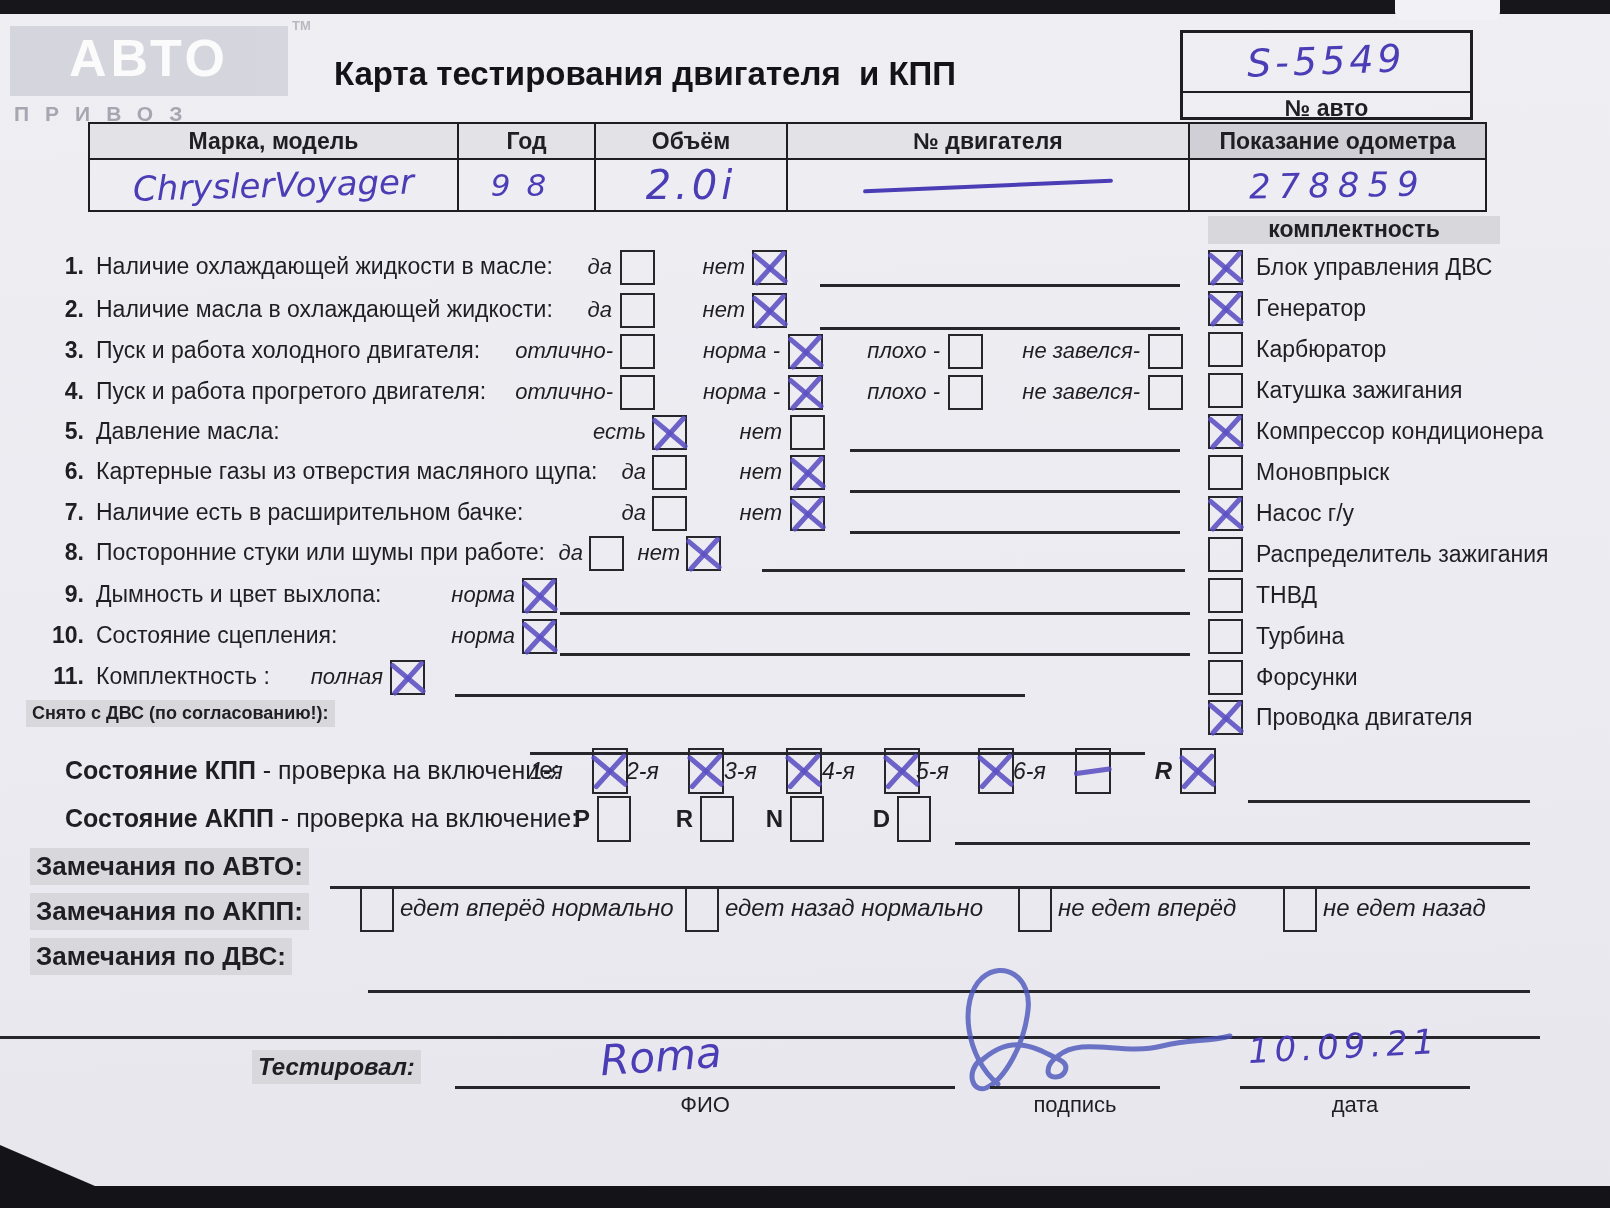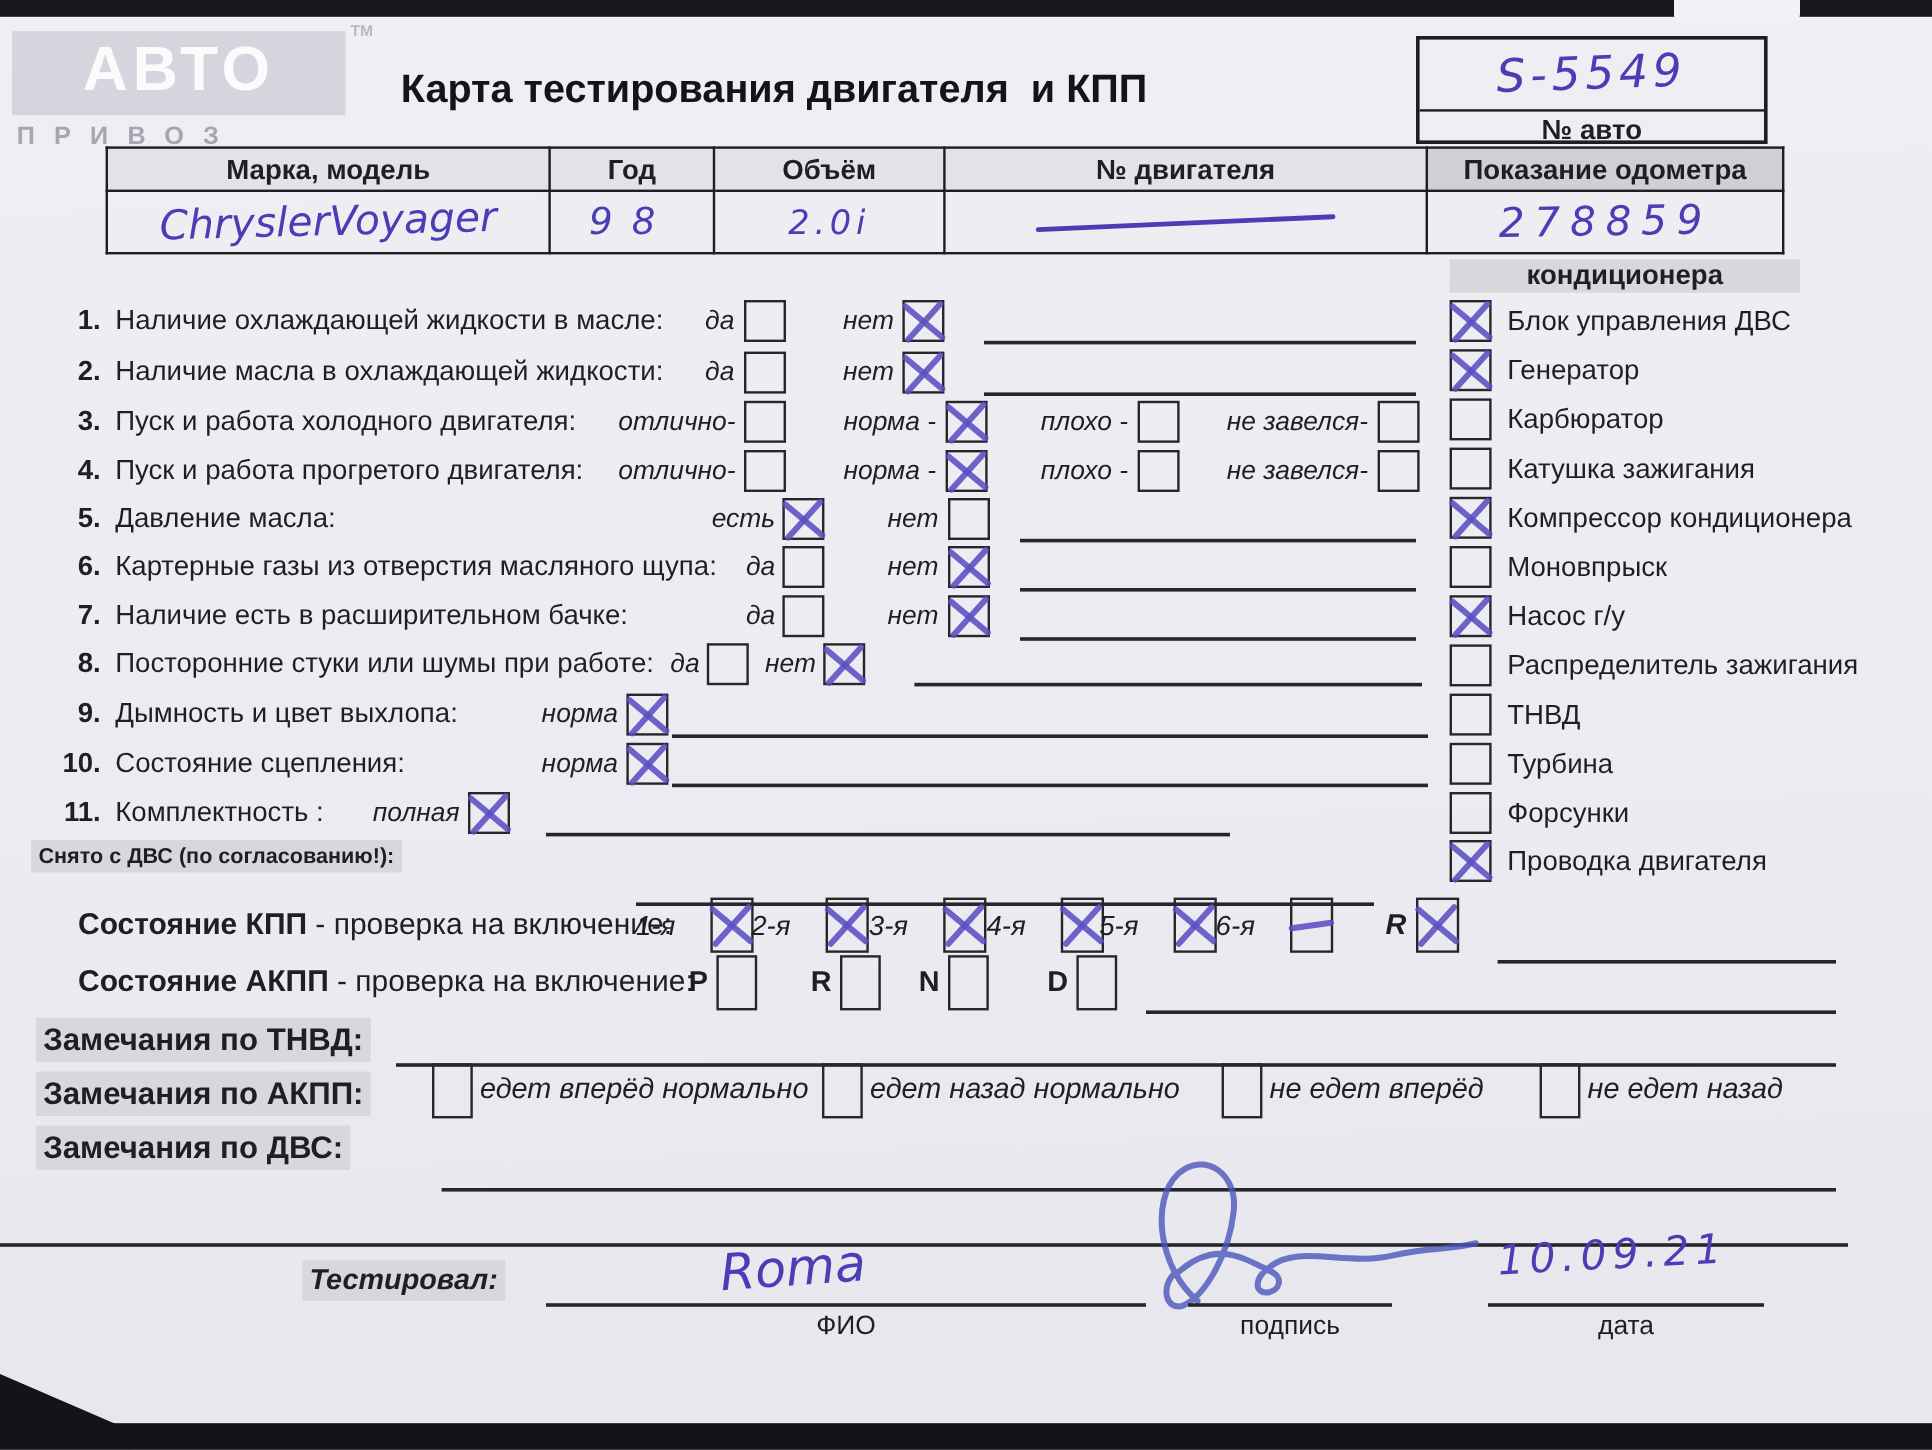--- a/index.html
+++ b/index.html
@@ -32,21 +32,21 @@
   
   .vtable{position:absolute;left:88px;top:122px;border-collapse:collapse;}
   .vtable td{border:2.5px solid #1d1d22;padding:0;text-align:center;vertical-align:middle;}
   .vhead{height:34px;font-weight:700;font-size:23px;background:#e2e2e7;}
   .vhead.dark{background:#cfcfd5;}
   .vval{height:50px;}
 
   .hand{font-family:"DejaVu Sans",sans-serif;font-style:italic;color:#4a3db5;}
   .hw-make{font-size:34px;transform:rotate(-1.5deg);display:inline-block;}
   .hw-year{font-size:31px;letter-spacing:16px;}
-  .hw-vol{font-size:28px;letter-spacing:4px;text-align:center;}
+  .hw-vol{font-size:40px;letter-spacing:4px;text-align:center;}
   .hw-odo{font-size:34px;letter-spacing:8px;transform:rotate(-1deg);display:inline-block;}
   .hw-carno{font-size:38px;letter-spacing:4px;display:inline-block;transform:rotate(-2deg);margin-top:6px;}
   .dash-ink{position:absolute;left:75px;top:24px;width:250px;height:4px;background:#4a3db5;border-radius:3px;
             transform:rotate(-2.5deg);}
 
   
   .crow{position:absolute;left:0;width:1610px;height:38px;}
   .num{position:absolute;left:48px;width:36px;top:3px;text-align:right;font-weight:700;font-size:23px;}
   .ctext{position:absolute;left:96px;top:3px;font-size:23px;}
   .opt{position:absolute;top:4px;font-style:italic;font-size:22px;text-align:right;}
@@ -117,21 +117,21 @@
       <td class="vval"><span class="hand hw-year">98</span></td>
       <td class="vval"><span class="hand hw-vol">2.0i</span></td>
       <td class="vval" style="position:relative">
             <span class="dash-ink"></span>
           </td>
       <td class="vval"><span class="hand hw-odo">278859</span></td>
     </tr>
   </tbody>
     </table>
 
-  <div class="khead">кондиционера</div>
+  <div class="khead">комплектность</div>
   <div class="crow" style="top:250px">
     <span class="box mx" style="left:1208px"></span>
     <span class="kitem-label">Блок управления ДВС</span>
     </div>
   <div class="crow" style="top:291px">
     <span class="box mx" style="left:1208px"></span>
     <span class="kitem-label">Генератор</span>
     </div>
   <div class="crow" style="top:332px">
     <span class="box" style="left:1208px"></span>
@@ -312,21 +312,21 @@
     <span class="box rbox" style="left:597px"></span>
     <span class="gletter" style="left:653px;width:40px;top:9px">R</span>
     <span class="box rbox" style="left:700px"></span>
     <span class="gletter" style="left:743px;width:40px;top:9px">N</span>
     <span class="box rbox" style="left:790px"></span>
     <span class="gletter" style="left:850px;width:40px;top:9px">D</span>
     <span class="box rbox" style="left:897px"></span>
   </div>
   <div class="wline" style="left:955px;top:842px;width:575px"></div>
 
-  <div class="sect shade" style="left:30px;top:848px">Замечания по ТНВД:</div>
+  <div class="sect shade" style="left:30px;top:848px">Замечания по АВТО:</div>
   <div class="wline" style="left:330px;top:886px;width:1200px;height:3px"></div>
 
   <div class="sect shade" style="left:30px;top:893px">Замечания по АКПП:</div>
   <div class="crow" style="top:886px;height:50px">
     <span class="box rbox" style="left:360px"></span>
     <span class="remark-opt" style="left:400px">едет вперёд нормально</span>
     <span class="box rbox" style="left:685px"></span>
     <span class="remark-opt" style="left:725px">едет назад нормально</span>
     <span class="box rbox" style="left:1018px"></span>
     <span class="remark-opt" style="left:1058px">не едет вперёд</span>

